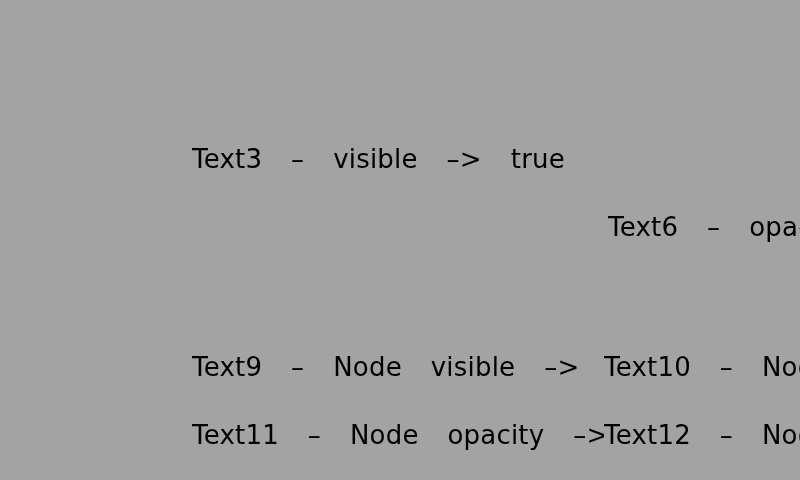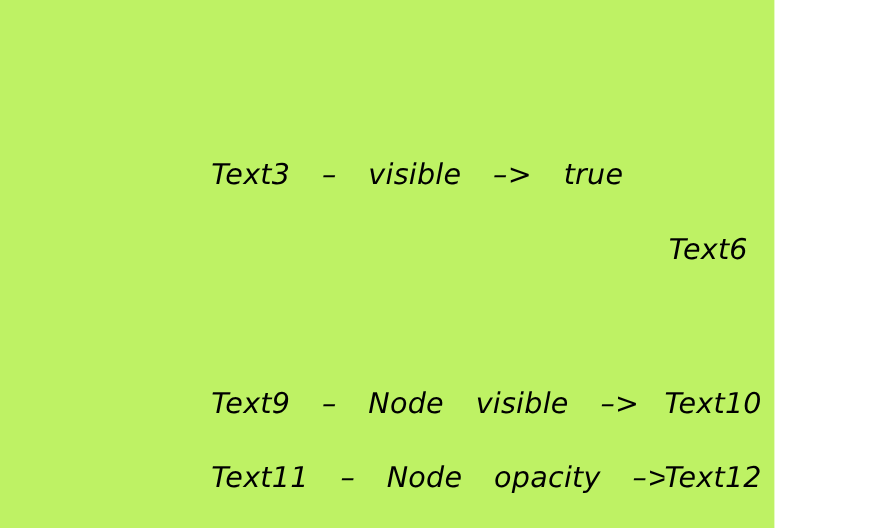--- a/index.html
+++ b/index.html
@@ -14,25 +14,24 @@
     font-family: "DejaVu Sans", "Liberation Sans", sans-serif;
     overflow: hidden;
     position: relative;
     -webkit-font-smoothing: antialiased;
   }
 
   #canvas {
     position: absolute;
     left: 0;
     top: 0;
-    width: 704px;
+    width: 800px;
     height: 480px;
-    background: #bef264;
+    background: #a3a3a3;
     overflow: hidden;
-    font-style: italic;
   }
 
   
   .text-run {
     position: absolute;
     color: #000000;
     font-size: 26px;
     line-height: 30px;
     font-weight: 400;
     word-spacing: 6px;

